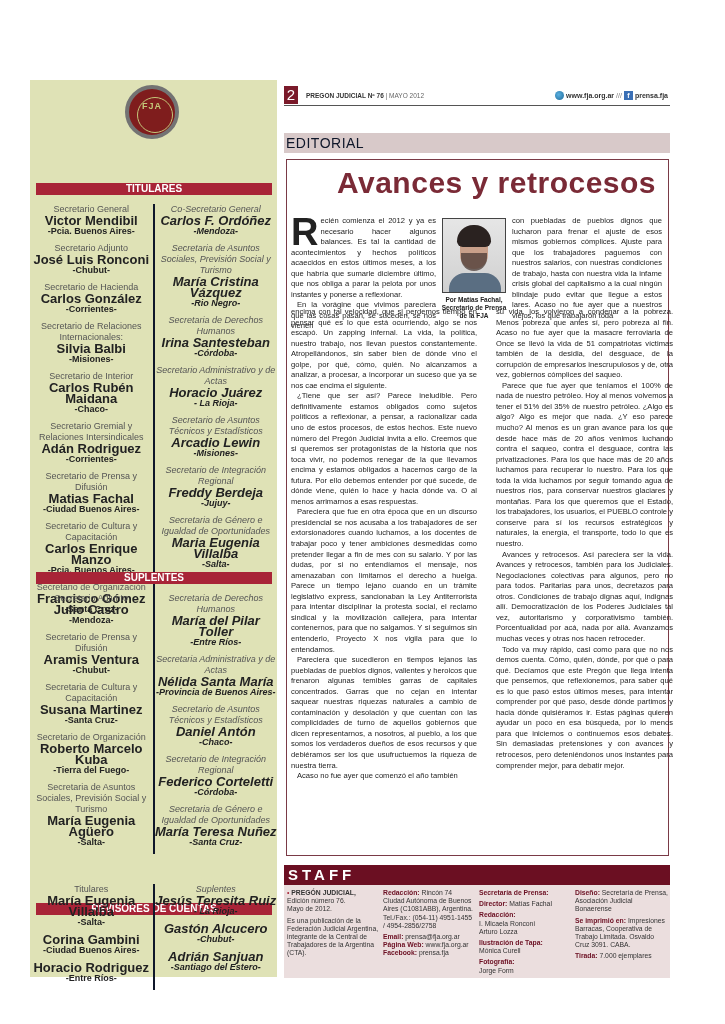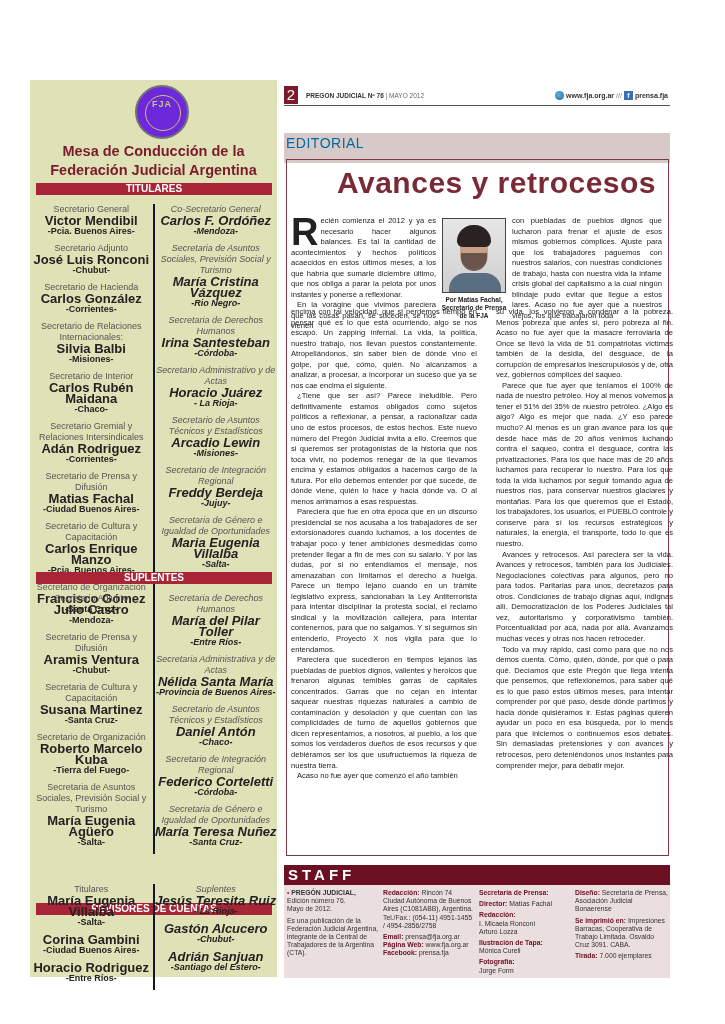--- a/index.html
+++ b/index.html
@@ -1,20 +1,20 @@
 <!DOCTYPE html>
 <html><head>
   <meta charset="utf-8">
   <style>
     html, body { margin: 0; padding: 0; background: #ffffff; }
     body { width: 725px; height: 1024px; position: relative; overflow: hidden; font-family: "Liberation Sans", sans-serif; color: #222; }
 
     
     .left-panel { position: absolute; left: 30px; top: 80px; width: 247px; height: 897px; background: #dfe2b6; }
-    .logo { position: absolute; left: 105px; top: 5px; width: 54px; height: 54px; border-radius: 50%; border: 2px solid #737373; background: #6d28d9; box-sizing: border-box; }
+    .logo { position: absolute; left: 95px; top: 5px; width: 54px; height: 54px; border-radius: 50%; border: 4px solid #737373; background: #7f1d1d; box-sizing: border-box; }
     .logo .inner { position: absolute; left: 8px; top: 8px; width: 34px; height: 34px; border-radius: 50%; border: 1px solid #c4c77a; }
     .logo .letters { position: absolute; left: 0; top: 12px; width: 100%; text-align: center; font-size: 9px; color: #c4c77a; font-weight: bold; letter-spacing: 1px; }
     .panel-title { position: absolute; left: 0; top: 62px; width: 247px; text-align: center; color: #7a1a2a; font-weight: bold; font-size: 14.5px; line-height: 19px; }
     .section-bar { position: absolute; left: 6px; width: 236px; height: 12px; background: #a82437; color: #fff; text-align: center; font-weight: bold; font-size: 10px; line-height: 12px; }
     .cols { position: absolute; left: 0; width: 247px; display: flex; }
     .col { width: 123px; text-align: center; }
     .col + .col { border-left: 2px solid #0f172a; font-style: italic; }
     .entry { margin-bottom: 6px; }
     .role { font-size: 9px; color: #555; line-height: 11px; }
     .name { font-size: 13px; font-weight: bold; color: #222; line-height: 11px; text-align: center; }
@@ -22,21 +22,21 @@
 
     
     .page-num { position: absolute; left: 284px; top: 86px; width: 14px; height: 18px; background: #7a1a2a; color: #fff; font-size: 15px; line-height: 18px; text-align: center; }
     .header-text { position: absolute; left: 306px; top: 92px; font-size: 6.5px; font-weight: bold; color: #333; }
     .header-text .sep { font-weight: normal; color: #666; }
     .header-right { position: absolute; right: 57px; top: 91px; font-size: 7px; font-weight: bold; color: #333; display: flex; align-items: center; gap: 2px; }
     .globe { width: 9px; height: 9px; border-radius: 50%; background: radial-gradient(circle at 40% 40%, #5ab0e0, #1e6a9a); display: inline-block; }
     .fb { width: 9px; height: 9px; background: #3a6fb5; color: #fff; font-size: 7px; line-height: 9px; text-align: center; display: inline-block; }
     .header-rule { position: absolute; left: 284px; top: 105px; width: 386px; height: 1px; background: #555; }
 
-    .editorial-bar { position: absolute; left: 284px; top: 133px; width: 386px; height: 30px; background: #d8c9c9; color: #0369a1; font-size: 14px; line-height: 20px; padding-left: 2px; letter-spacing: 0.5px; box-sizing: border-box; }
+    .editorial-bar { position: absolute; left: 284px; top: 133px; width: 386px; height: 20px; background: #d8c9c9; color: #0f172a; font-size: 14px; line-height: 20px; padding-left: 2px; letter-spacing: 0.5px; box-sizing: border-box; }
 
     .article-box { position: absolute; left: 286px; top: 159px; width: 383px; height: 697px; border: 1px solid #7a3a46; box-sizing: border-box; }
     .headline { position: absolute; left: 286px; top: 166px; width: 421px; text-align: center; font-size: 30px; font-weight: bold; color: #7a2a36; letter-spacing: 0.5px; }
 
     .text { font-size: 7.6px; line-height: 10.55px; color: #222; text-align: justify; }
     .text p { margin: 0; text-indent: 6px; }
     .text p.first { text-indent: 0; }
     .colA { position: absolute; left: 291px; top: 216px; width: 145px; }
     .colA2 { position: absolute; left: 291px; top: 307px; width: 186px; }
     .colB { position: absolute; left: 512px; top: 216px; width: 150px; }
@@ -75,24 +75,20 @@
   <span class="fb">f</span>
   <span>prensa.fja</span>
 </div>
 <div class="header-rule"></div>
 
 <div class="left-panel">
   <div class="logo">
     <div class="inner"></div>
     <div class="letters">FJA</div>
   </div>
-  <div class="panel-title">
-    <div>Mesa de Conducción de la</div>
-    <div>Federación Judicial Argentina</div>
-  </div>
 
   <div class="section-bar" style="top:103px;">TITULARES</div>
   <div class="cols" style="top:124px;">
     <div class="col" id="tit-left">
         <div class="entry">
           <div class="role">Secretario General</div>
           <div class="name">Victor Mendibil</div>
           <div class="prov">-Pcia. Buenos Aires-</div>
         </div>
         <div class="entry">

